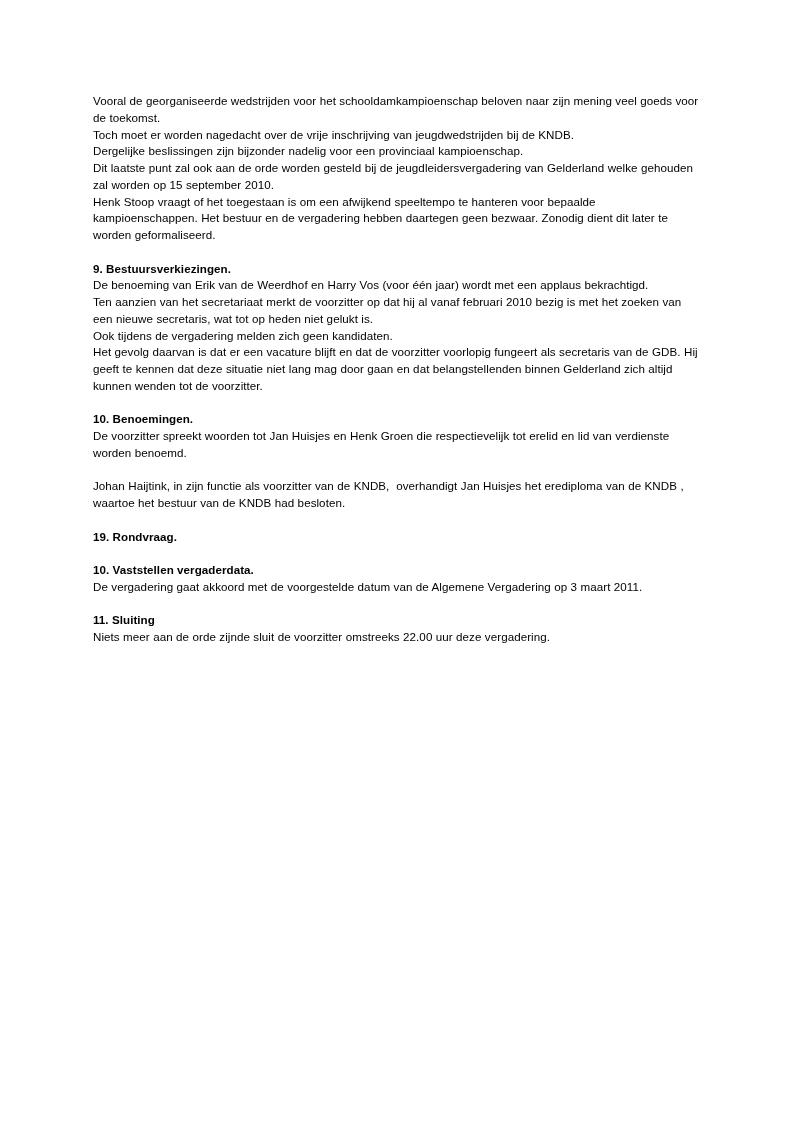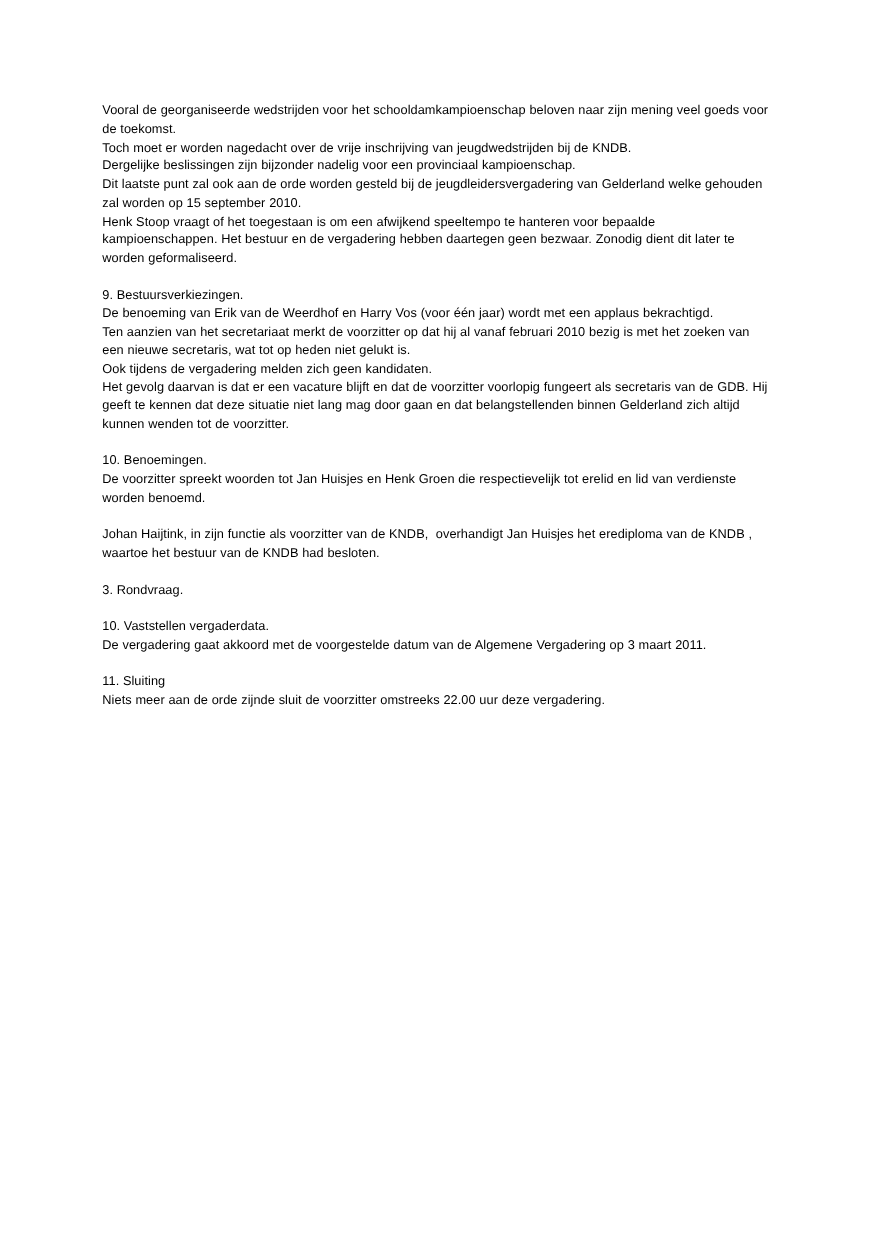--- a/index.html
+++ b/index.html
@@ -30,21 +30,21 @@
     line-height: 16.75px;
     margin: 0;
     text-align: left;
     white-space: pre-wrap;
     letter-spacing: 0.005em;
     word-spacing: 0.01em;
   }
   .heading {
     font-size: 11.6px;
     line-height: 16.75px;
-    font-weight: normal;
+    font-weight: bold;
     margin: 0;
     letter-spacing: 0.005em;
   }
   .gap {
     height: 16.75px;
   }
 </style>
 </head>
 <body>
 
@@ -60,21 +60,21 @@
       <p class="para">De benoeming van Erik van de Weerdhof en Harry Vos (voor één jaar) wordt met een applaus bekrachtigd.
 Ten aanzien van het secretariaat merkt de voorzitter op dat hij al vanaf februari 2010 bezig is met het zoeken van een nieuwe secretaris, wat tot op heden niet gelukt is.
 Ook tijdens de vergadering melden zich geen kandidaten.
 Het gevolg daarvan is dat er een vacature blijft en dat de voorzitter voorlopig fungeert als secretaris van de GDB. Hij geeft te kennen dat deze situatie niet lang mag door gaan en dat belangstellenden binnen Gelderland zich altijd kunnen wenden tot de voorzitter.</p>
       <div class="gap"></div>
       <p class="heading">10. Benoemingen.</p>
       <p class="para">De voorzitter spreekt woorden tot Jan Huisjes en Henk Groen die respectievelijk tot erelid en lid van verdienste worden benoemd.</p>
       <div class="gap"></div>
       <p class="para">Johan Haijtink, in zijn functie als voorzitter van de KNDB,  overhandigt Jan Huisjes het erediploma van de KNDB , waartoe het bestuur van de KNDB had besloten.</p>
       <div class="gap"></div>
-      <p class="heading">3. Rondvraag.</p>
+      <p class="heading">19. Rondvraag.</p>
       <div class="gap"></div>
       <p class="heading">10. Vaststellen vergaderdata.</p>
       <p class="para">De vergadering gaat akkoord met de voorgestelde datum van de Algemene Vergadering op 3 maart 2011.</p>
       <div class="gap"></div>
       <p class="heading">11. Sluiting</p>
       <p class="para">Niets meer aan de orde zijnde sluit de voorzitter omstreeks 22.00 uur deze vergadering.</p>
     </div>
 </div>
 
 </body></html>

